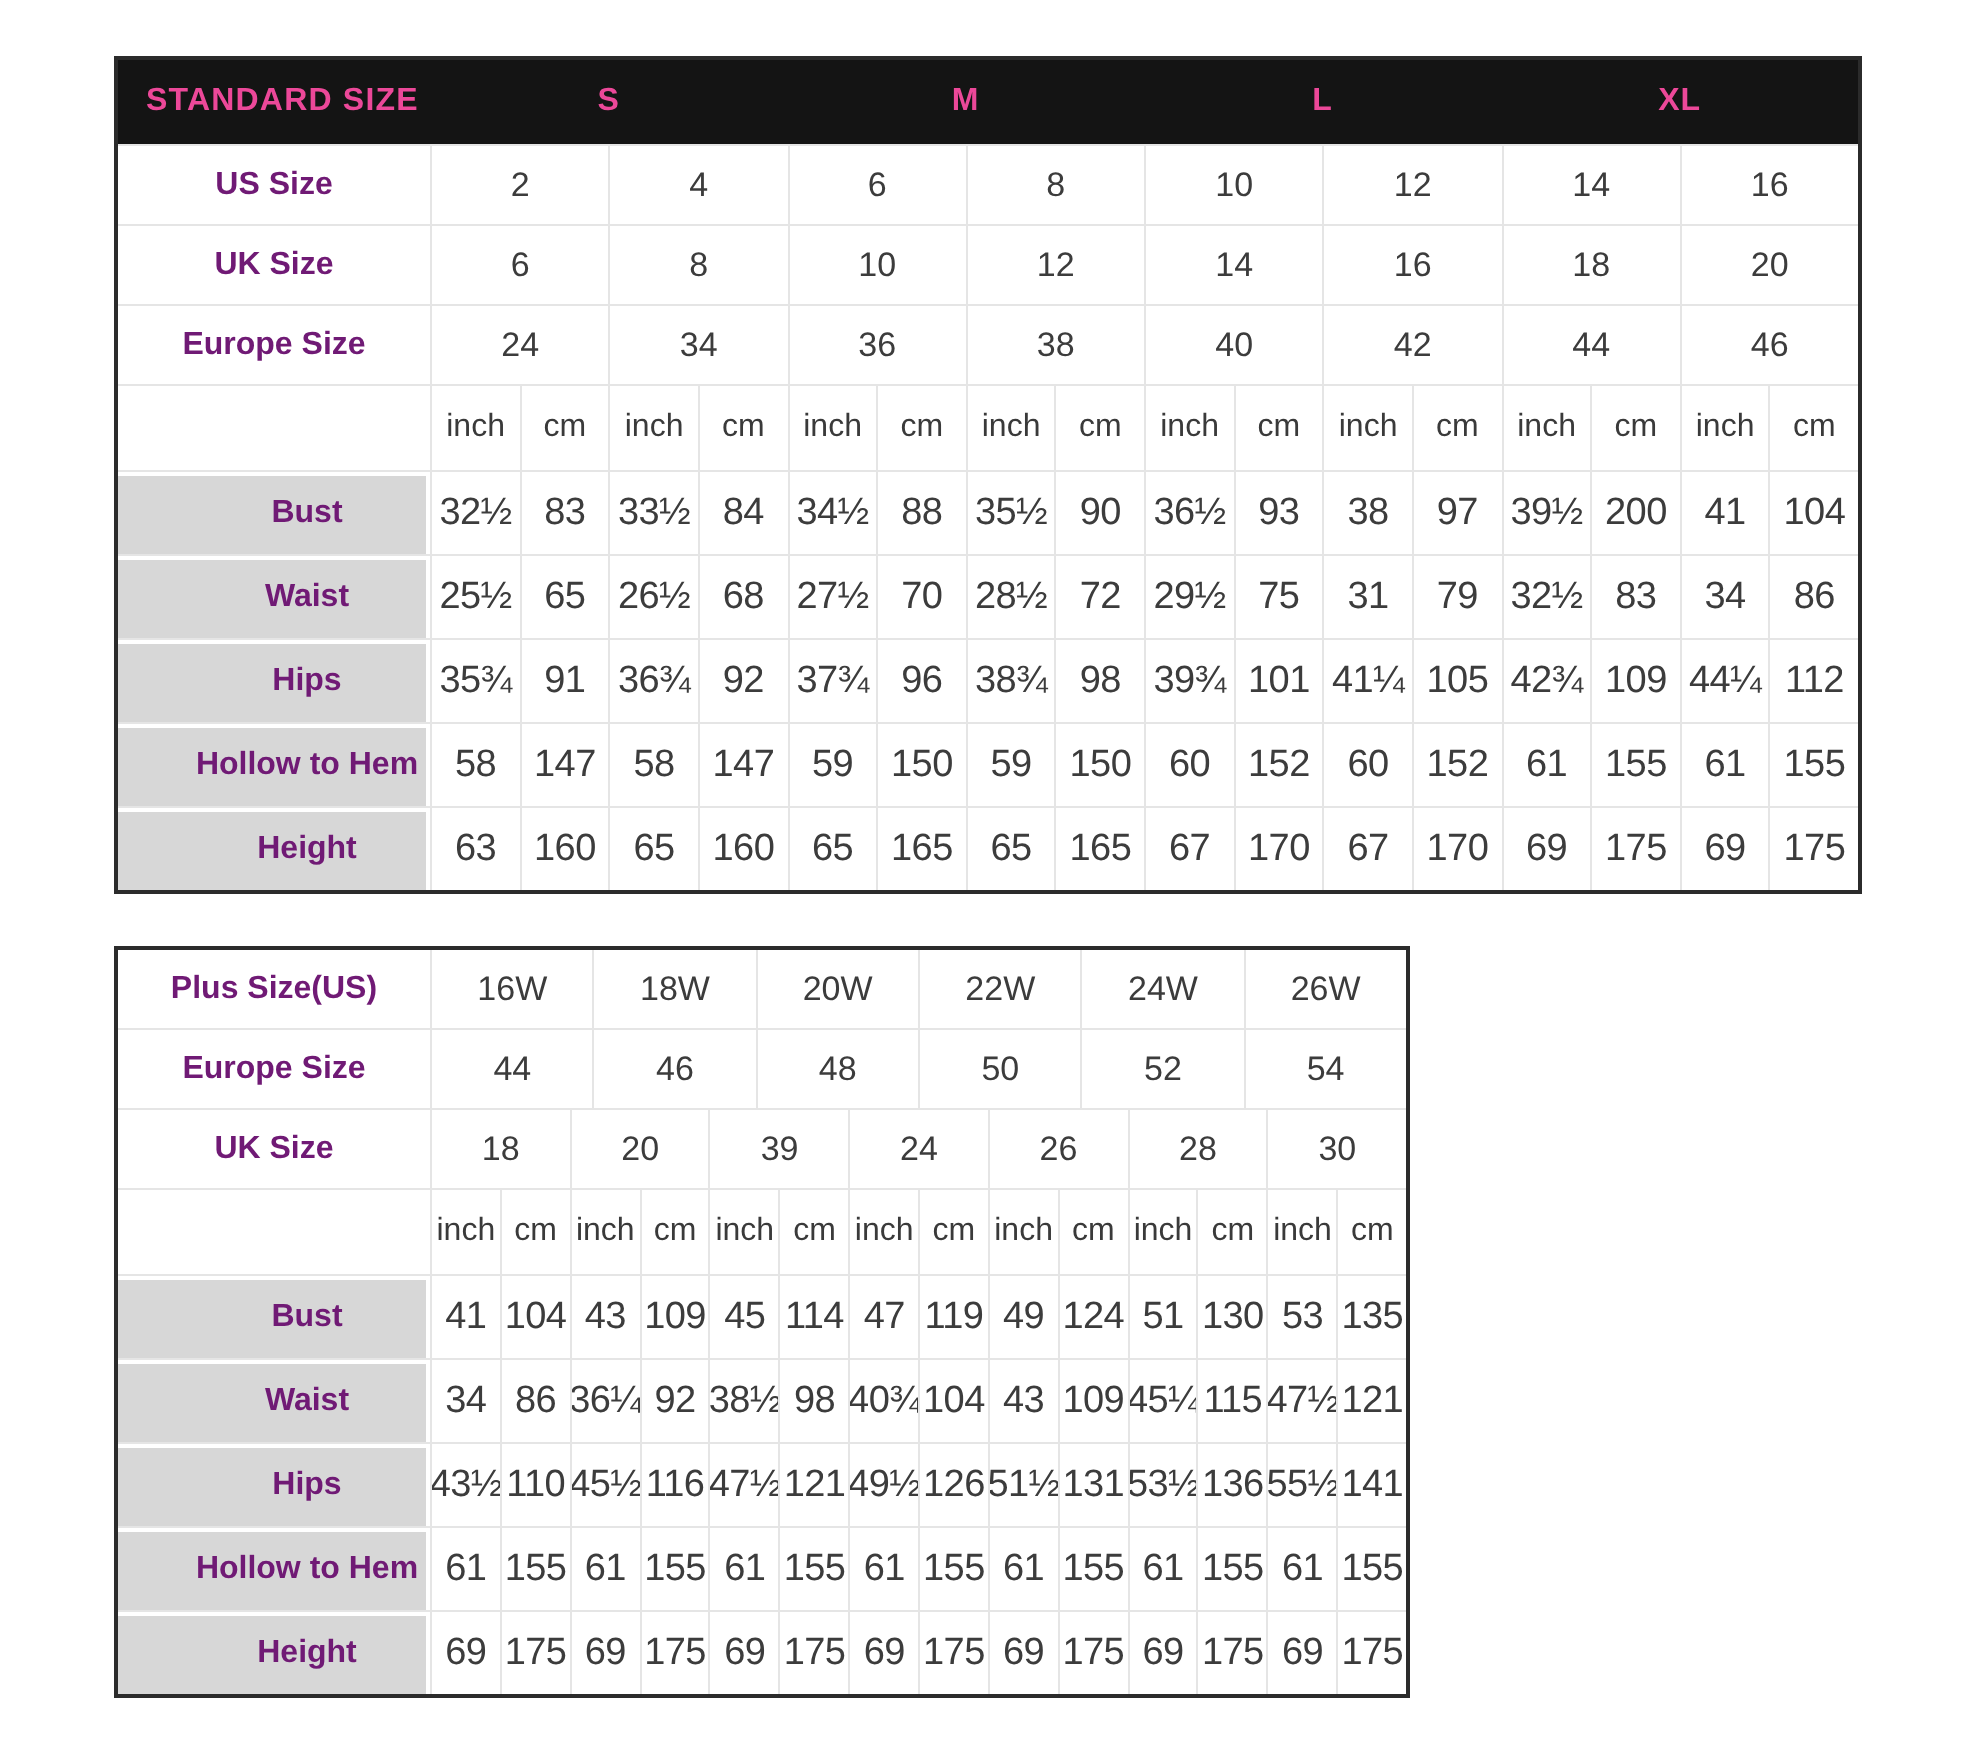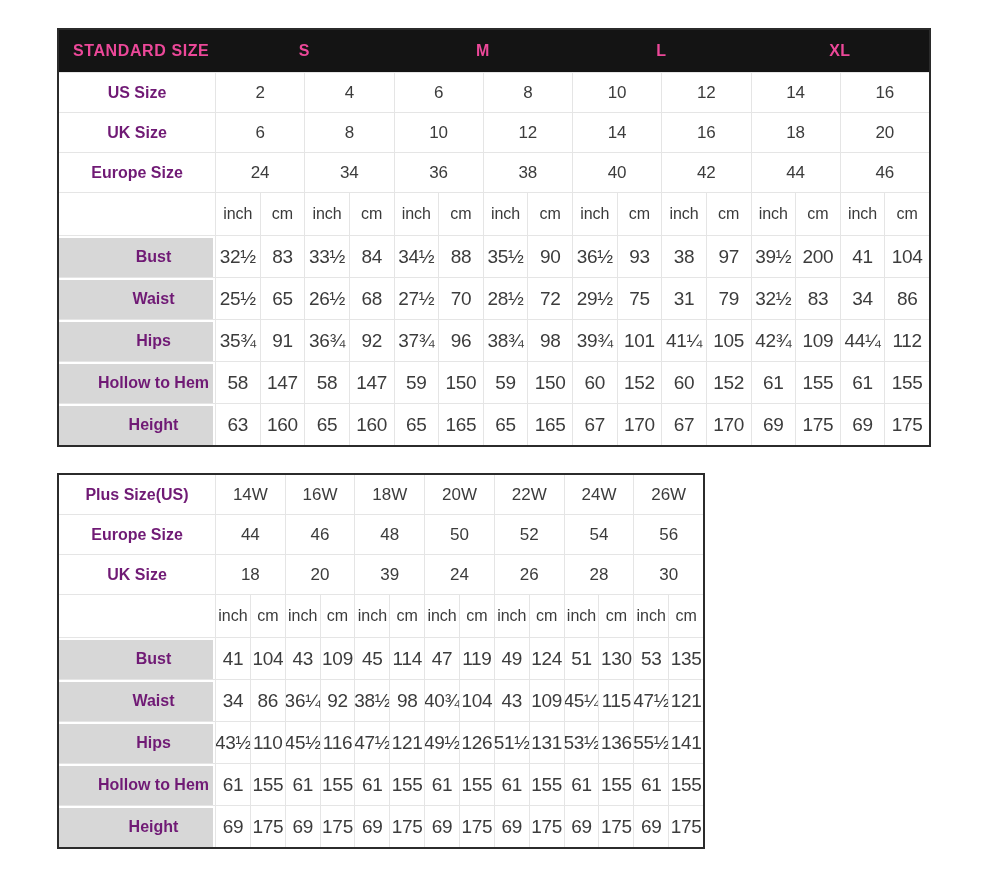--- a/index.html
+++ b/index.html
@@ -204,37 +204,35 @@
       <div class="cell half meas-val">170</div>
       <div class="cell half meas-val">69</div>
       <div class="cell half meas-val">175</div>
       <div class="cell half meas-val">69</div>
       <div class="cell half meas-val">175</div>
     </div>
   </div>
 <div class="size-table" id="plus-table">
     <div class="trow srow">
       <div class="cell label-col row-label">Plus Size(US)</div>
-      <div class="cell pair size-val">14W</div>
       <div class="cell pair size-val">16W</div>
       <div class="cell pair size-val">18W</div>
       <div class="cell pair size-val">20W</div>
       <div class="cell pair size-val">22W</div>
       <div class="cell pair size-val">24W</div>
       <div class="cell pair size-val">26W</div>
     </div>
     <div class="trow srow">
       <div class="cell label-col row-label">Europe Size</div>
       <div class="cell pair size-val">44</div>
       <div class="cell pair size-val">46</div>
       <div class="cell pair size-val">48</div>
       <div class="cell pair size-val">50</div>
       <div class="cell pair size-val">52</div>
       <div class="cell pair size-val">54</div>
-      <div class="cell pair size-val">56</div>
     </div>
     <div class="trow srow">
       <div class="cell label-col row-label">UK Size</div>
       <div class="cell pair size-val">18</div>
       <div class="cell pair size-val">20</div>
       <div class="cell pair size-val">39</div>
       <div class="cell pair size-val">24</div>
       <div class="cell pair size-val">26</div>
       <div class="cell pair size-val">28</div>
       <div class="cell pair size-val">30</div>

